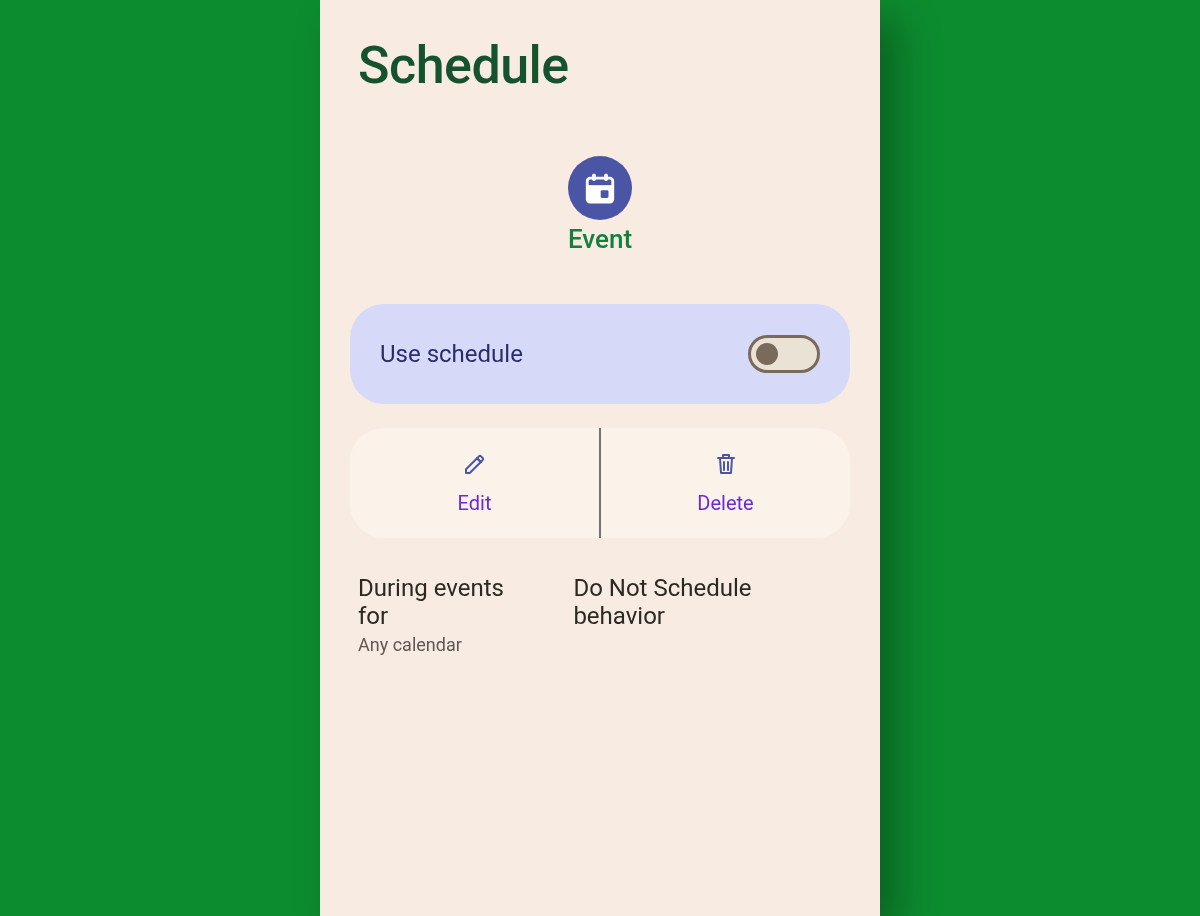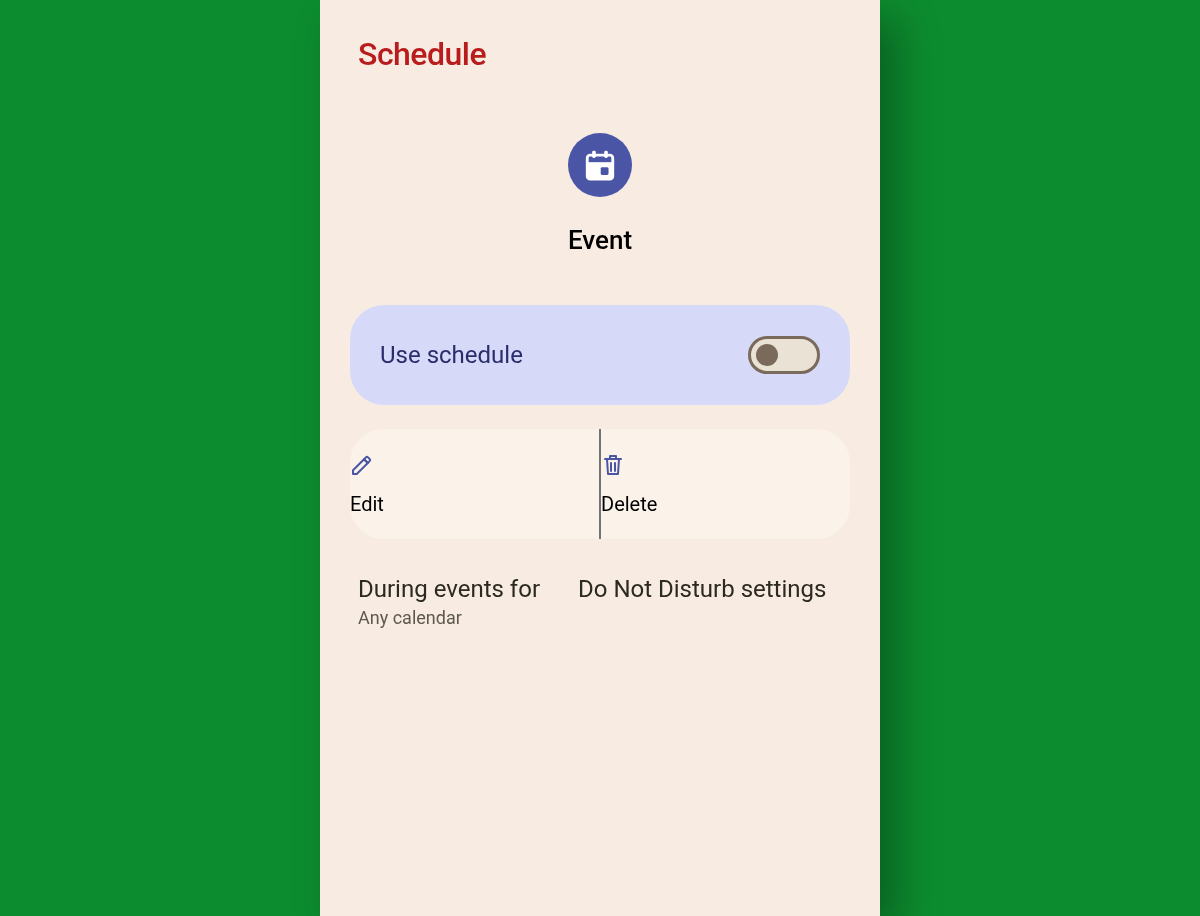--- a/index.html
+++ b/index.html
@@ -16,47 +16,47 @@
   }
   .phone {
     width: 560px;
     height: 916px;
     background: #f8ece2;
     box-shadow: 18px 18px 40px rgba(0,0,0,0.3);
     padding: 35px 30px 0 30px;
     overflow: hidden;
   }
   .page-title {
-    font-size: 32px;
+    font-size: 52px;
     font-weight: 500;
-    color: #b91c1c;
+    color: #14532d;
     letter-spacing: -0.5px;
     margin-left: 8px;
   }
   .icon-head {
     margin-top: 60px;
     display: flex;
     flex-direction: column;
     align-items: center;
   }
   .calendar-badge {
     width: 64px;
     height: 64px;
     border-radius: 50%;
     background: #4b55a6;
     display: flex;
     align-items: center;
     justify-content: center;
   }
   .calendar-badge svg { width: 34px; height: 34px; display:block; }
   .icon-head-label {
-    margin-top: 28px;
+    margin-top: 4px;
     font-size: 26px;
     font-weight: 500;
-    color: #000000;
+    color: #15803d;
   }
   .schedule-card {
     margin-top: 50px;
     background: #d7d9f8;
     border-radius: 34px;
     height: 100px;
     display: flex;
     align-items: center;
     justify-content: space-between;
     padding: 0 30px;
@@ -87,23 +87,24 @@
     display: flex;
     background: #fbf3ea;
     border-radius: 34px;
     overflow: hidden;
     height: 110px;
   }
   .action-btn {
     flex: 1;
     display: flex;
     flex-direction: column;
+    align-items: center;
     justify-content: center;
     gap: 10px;
-    color: #000000;
+    color: #6d28d9;
     font-size: 20px;
     cursor: pointer;
   }
   .action-btn + .action-btn {
     border-left: 2px solid #737373;
   }
   .action-btn svg { width: 24px; height: 24px; }
   .settings-list {
     margin-top: 36px;
     display: flex;
@@ -171,17 +172,17 @@
       <span>Delete</span>
     </div>
   </div>
 
   <div class="settings-list">
     <div class="setting-row">
       <div class="setting-title">During events for</div>
       <div class="setting-sub">Any calendar</div>
     </div>
     <div class="setting-row">
-      <div class="setting-title">Do Not Disturb settings</div>
+      <div class="setting-title">Do Not Schedule behavior</div>
     </div>
   </div>
 
 </div>
 
 </body></html>

